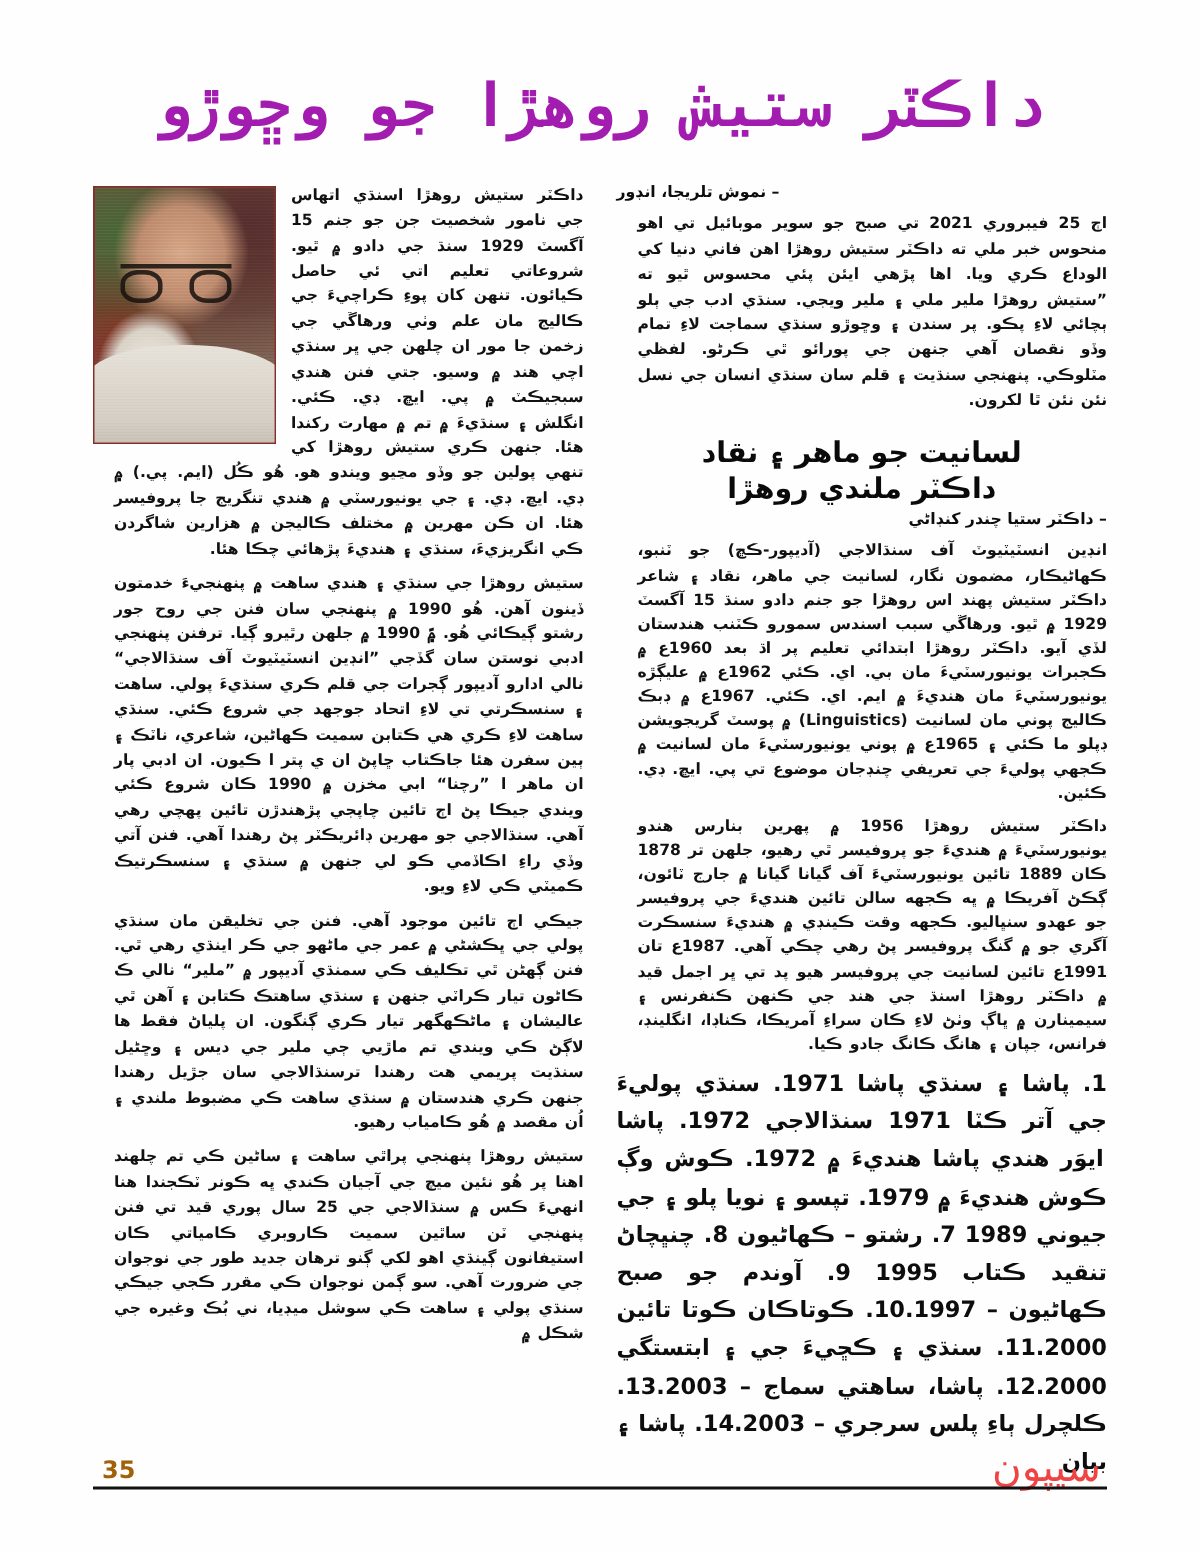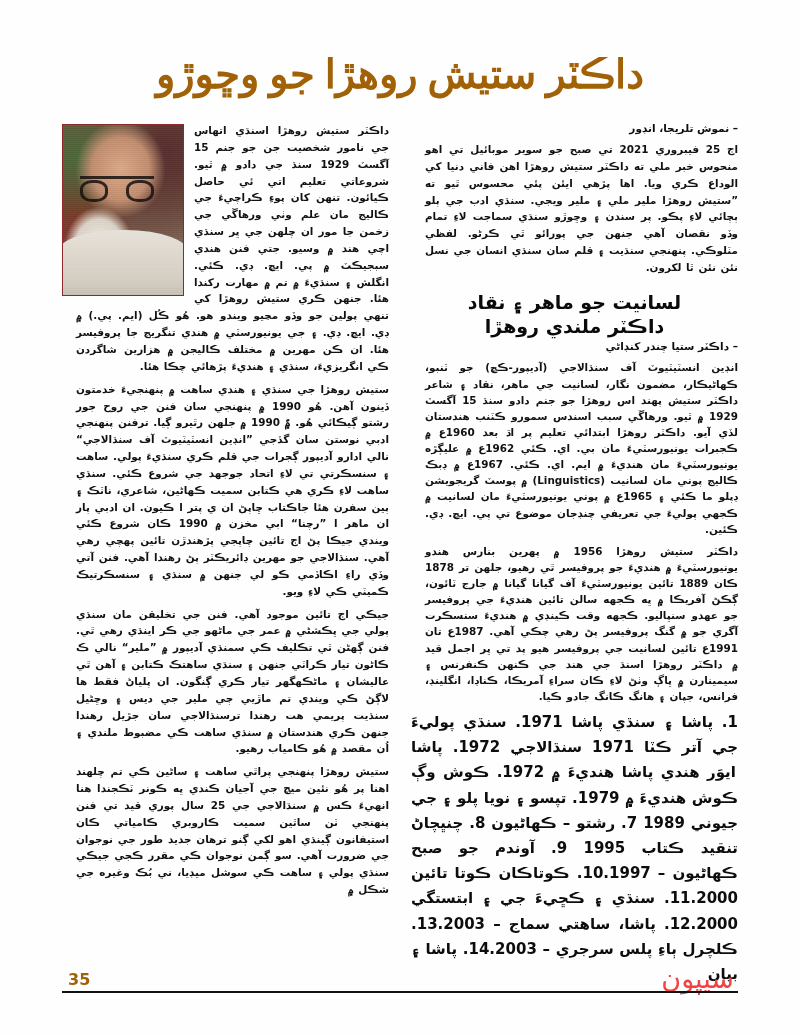--- a/index.html
+++ b/index.html
@@ -29,24 +29,24 @@
     top: 52px;
     left: 0;
     right: 0;
     text-align: center;
   }
   .headline {
     font-size: 40px;
     font-weight: 700;
     letter-spacing: -0.5px;
     line-height: 1.15;
-    color: #a16207;
+    color: #a21caf;
     direction: rtl;
     white-space: nowrap;
-    font-family: Liberation Serif, serif;
+    font-family: Liberation Mono, monospace;
   }
 
   
   .columns {
     position: absolute;
     top: 122px;
     left: 62px;
     right: 62px;
     bottom: 88px;
     display: flex;
@@ -74,21 +74,21 @@
   .body-text.tight { line-height: 1.55; }
 
   .byline {
     direction: rtl;
     text-align: right;
     font-size: 10.5px;
     font-weight: 700;
     margin: 0 0 7px 0;
     color: #0d0d0d;
   }
-  .byline.right-align { text-align: right; }
+  .byline.right-align { text-align: left; }
 
   
   .section-head {
     direction: rtl;
     text-align: center;
     margin: 14px 0 2px 0;
   }
   .section-head .line {
     font-size: 19px;
     font-weight: 700;

